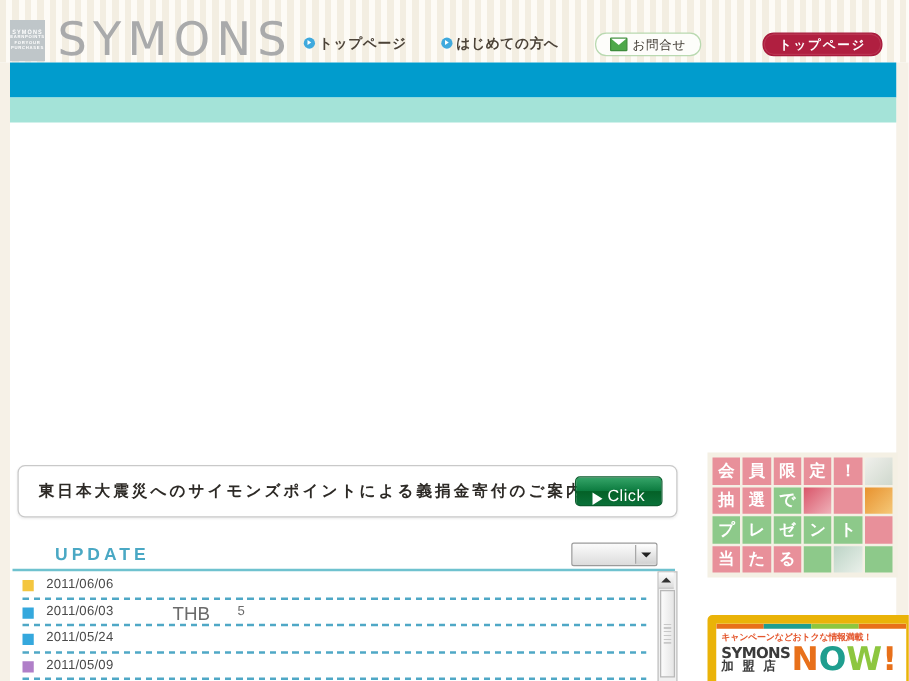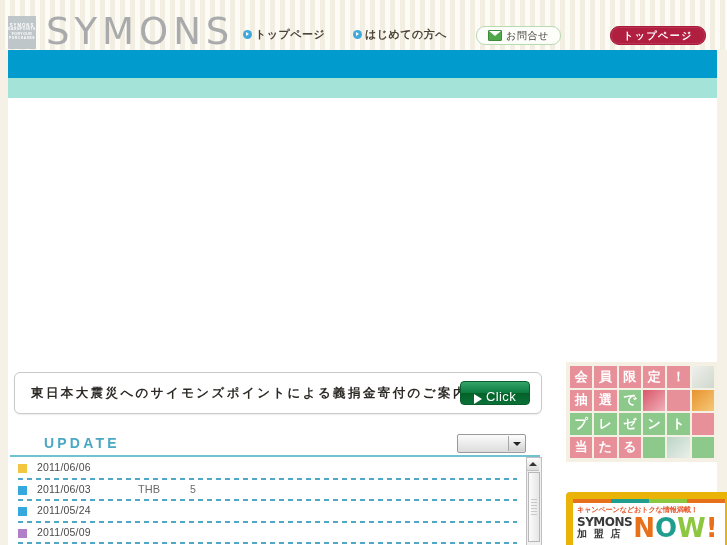--- a/index.html
+++ b/index.html
@@ -123,21 +123,21 @@
   }
   .upd-list{
     position:absolute;left:10px;top:458px;width:515px;height:111px;overflow:hidden;
   }
   .row{height:21.5px;position:relative;}
   .sq{position:absolute;left:8px;top:6px;width:9px;height:9px;}
   .sq.yellow{background:#f4c63f;}
   .sq.blue{background:#35a8dd;}
   .sq.purple{background:#b07fc8;}
   .date{position:absolute;left:27px;top:3px;font-size:10.5px;color:#4a4a4a;letter-spacing:.2px;}
-  .cur{position:absolute;left:128px;top:3px;font-size:11px;color:#6b6b6b;}
+  .cur{position:absolute;left:128px;top:3px;font-size:15px;color:#6b6b6b;}
   .amt{position:absolute;left:180px;top:3px;font-size:10.5px;color:#6b6b6b;}
   .dash{
     position:absolute;left:8px;bottom:0;width:499px;height:2px;
     background:repeating-linear-gradient(to right,#4fa8c6 0 5px,transparent 5px 9px);
   }
   
   .sbar{
     position:absolute;left:526px;top:457px;width:14px;height:88px;
     background:#f0f0f0;border:1px solid #c0c0c0;
   }

